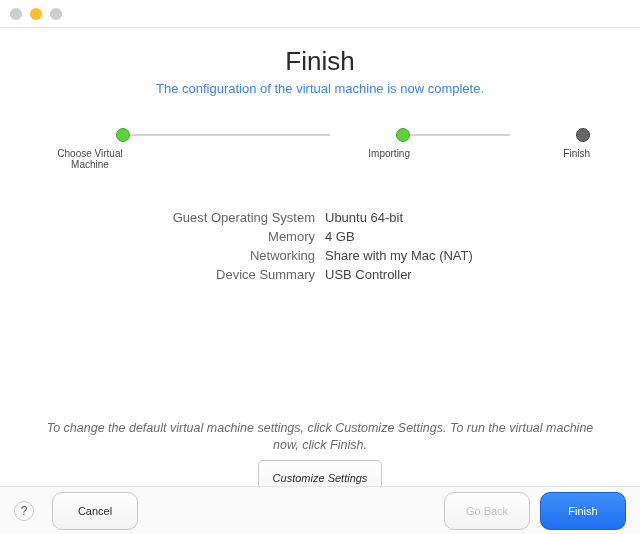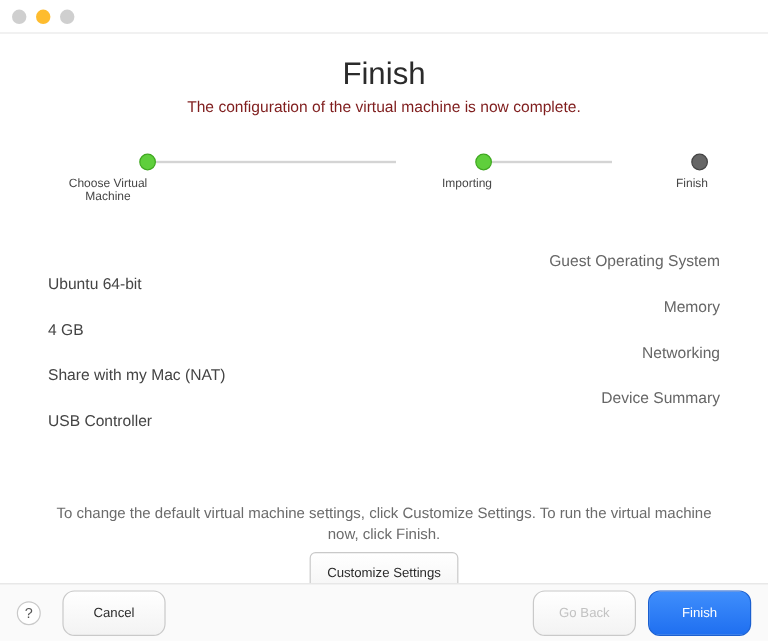--- a/index.html
+++ b/index.html
@@ -33,21 +33,21 @@
       padding: 18px 40px 0 40px;
       text-align: center;
     }
     h1 {
       font-size: 26px;
       font-weight: 500;
       color: #2b2b2b;
       margin-bottom: 4px;
     }
     .subtitle {
-      color: #7f1d1d;
+      color: #3b82f6;
       font-size: 13px;
       margin-bottom: 32px;
     }
 
     .stepper {
       display: flex;
       align-items: flex-start;
       justify-content: center;
       gap: 0;
       margin: 0 10px 40px 10px;
@@ -84,40 +84,41 @@
     }
 
     .summary-title {
       font-size: 16px;
       font-weight: 500;
       color: #2b2b2b;
       margin-bottom: 8px;
     }
     .summary {
       display: grid;
-      grid-template-columns: 1fr;
+      grid-template-columns: 1fr 1fr;
       column-gap: 10px;
       row-gap: 4px;
       font-size: 13px;
       color: #444;
       justify-items: start;
       margin-top: 32px;
     }
     .summary .k { justify-self: end; color: #666; }
     .summary .v { text-align: left; }
 
     .footer-note {
       position: absolute;
       left: 0; right: 0;
       top: 420px;
       text-align: center;
       color: #6b6b6b;
       font-size: 12.5px;
       padding: 0 40px;
       line-height: 1.35;
+      font-style: italic;
     }
     .customize-wrap {
       margin-top: 6px;
     }
     .btn {
       display: inline-flex;
       align-items: center;
       justify-content: center;
       height: 38px;
       padding: 0 14px;

